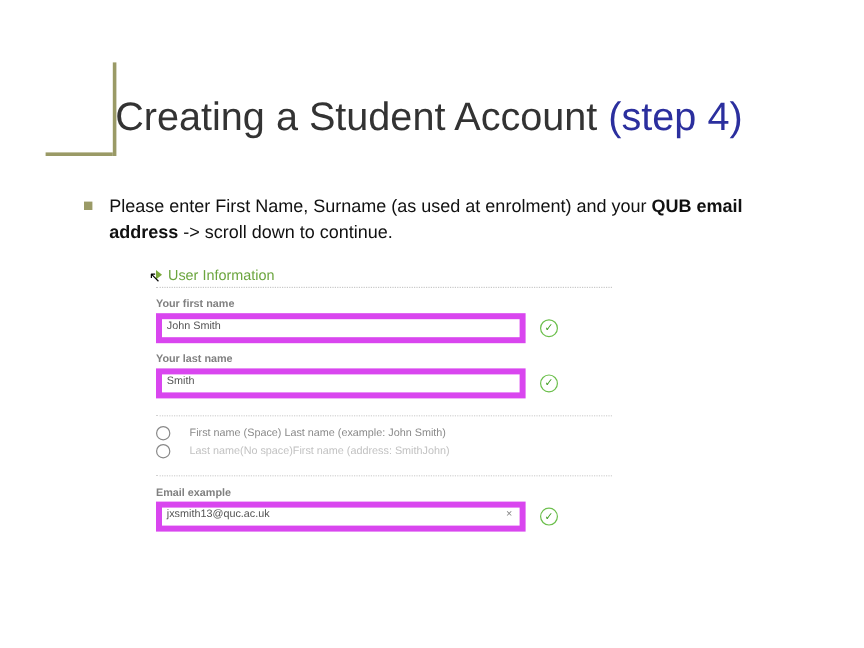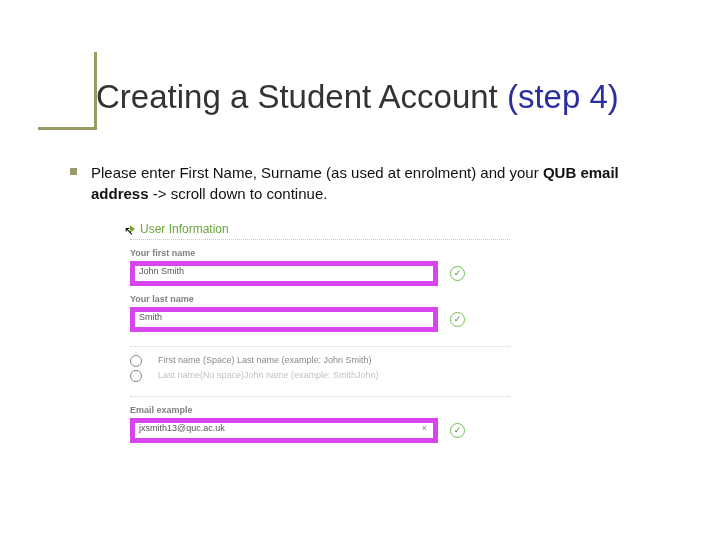--- a/index.html
+++ b/index.html
@@ -217,21 +217,21 @@
 
     <div class="divider"></div>
 
 
     <div class="radio-row">
       <span class="radio"></span>
       <span>First name (Space) Last name (example: John Smith)</span>
     </div>
     <div class="radio-row faded">
       <span class="radio"></span>
-      <span>Last name(No space)John name (example: SmithJohn)</span>
+      <span>Last name(No space)First name (address: SmithJohn)</span>
     </div>
 
     <div class="divider"></div>
 
     <div class="field-label">Email example</div>
     <div class="field-row email-row">
       <div class="texty">
         <span>jxsmith13@quc.ac.uk</span>
         <span class="clear-x">×</span>
       </div>

